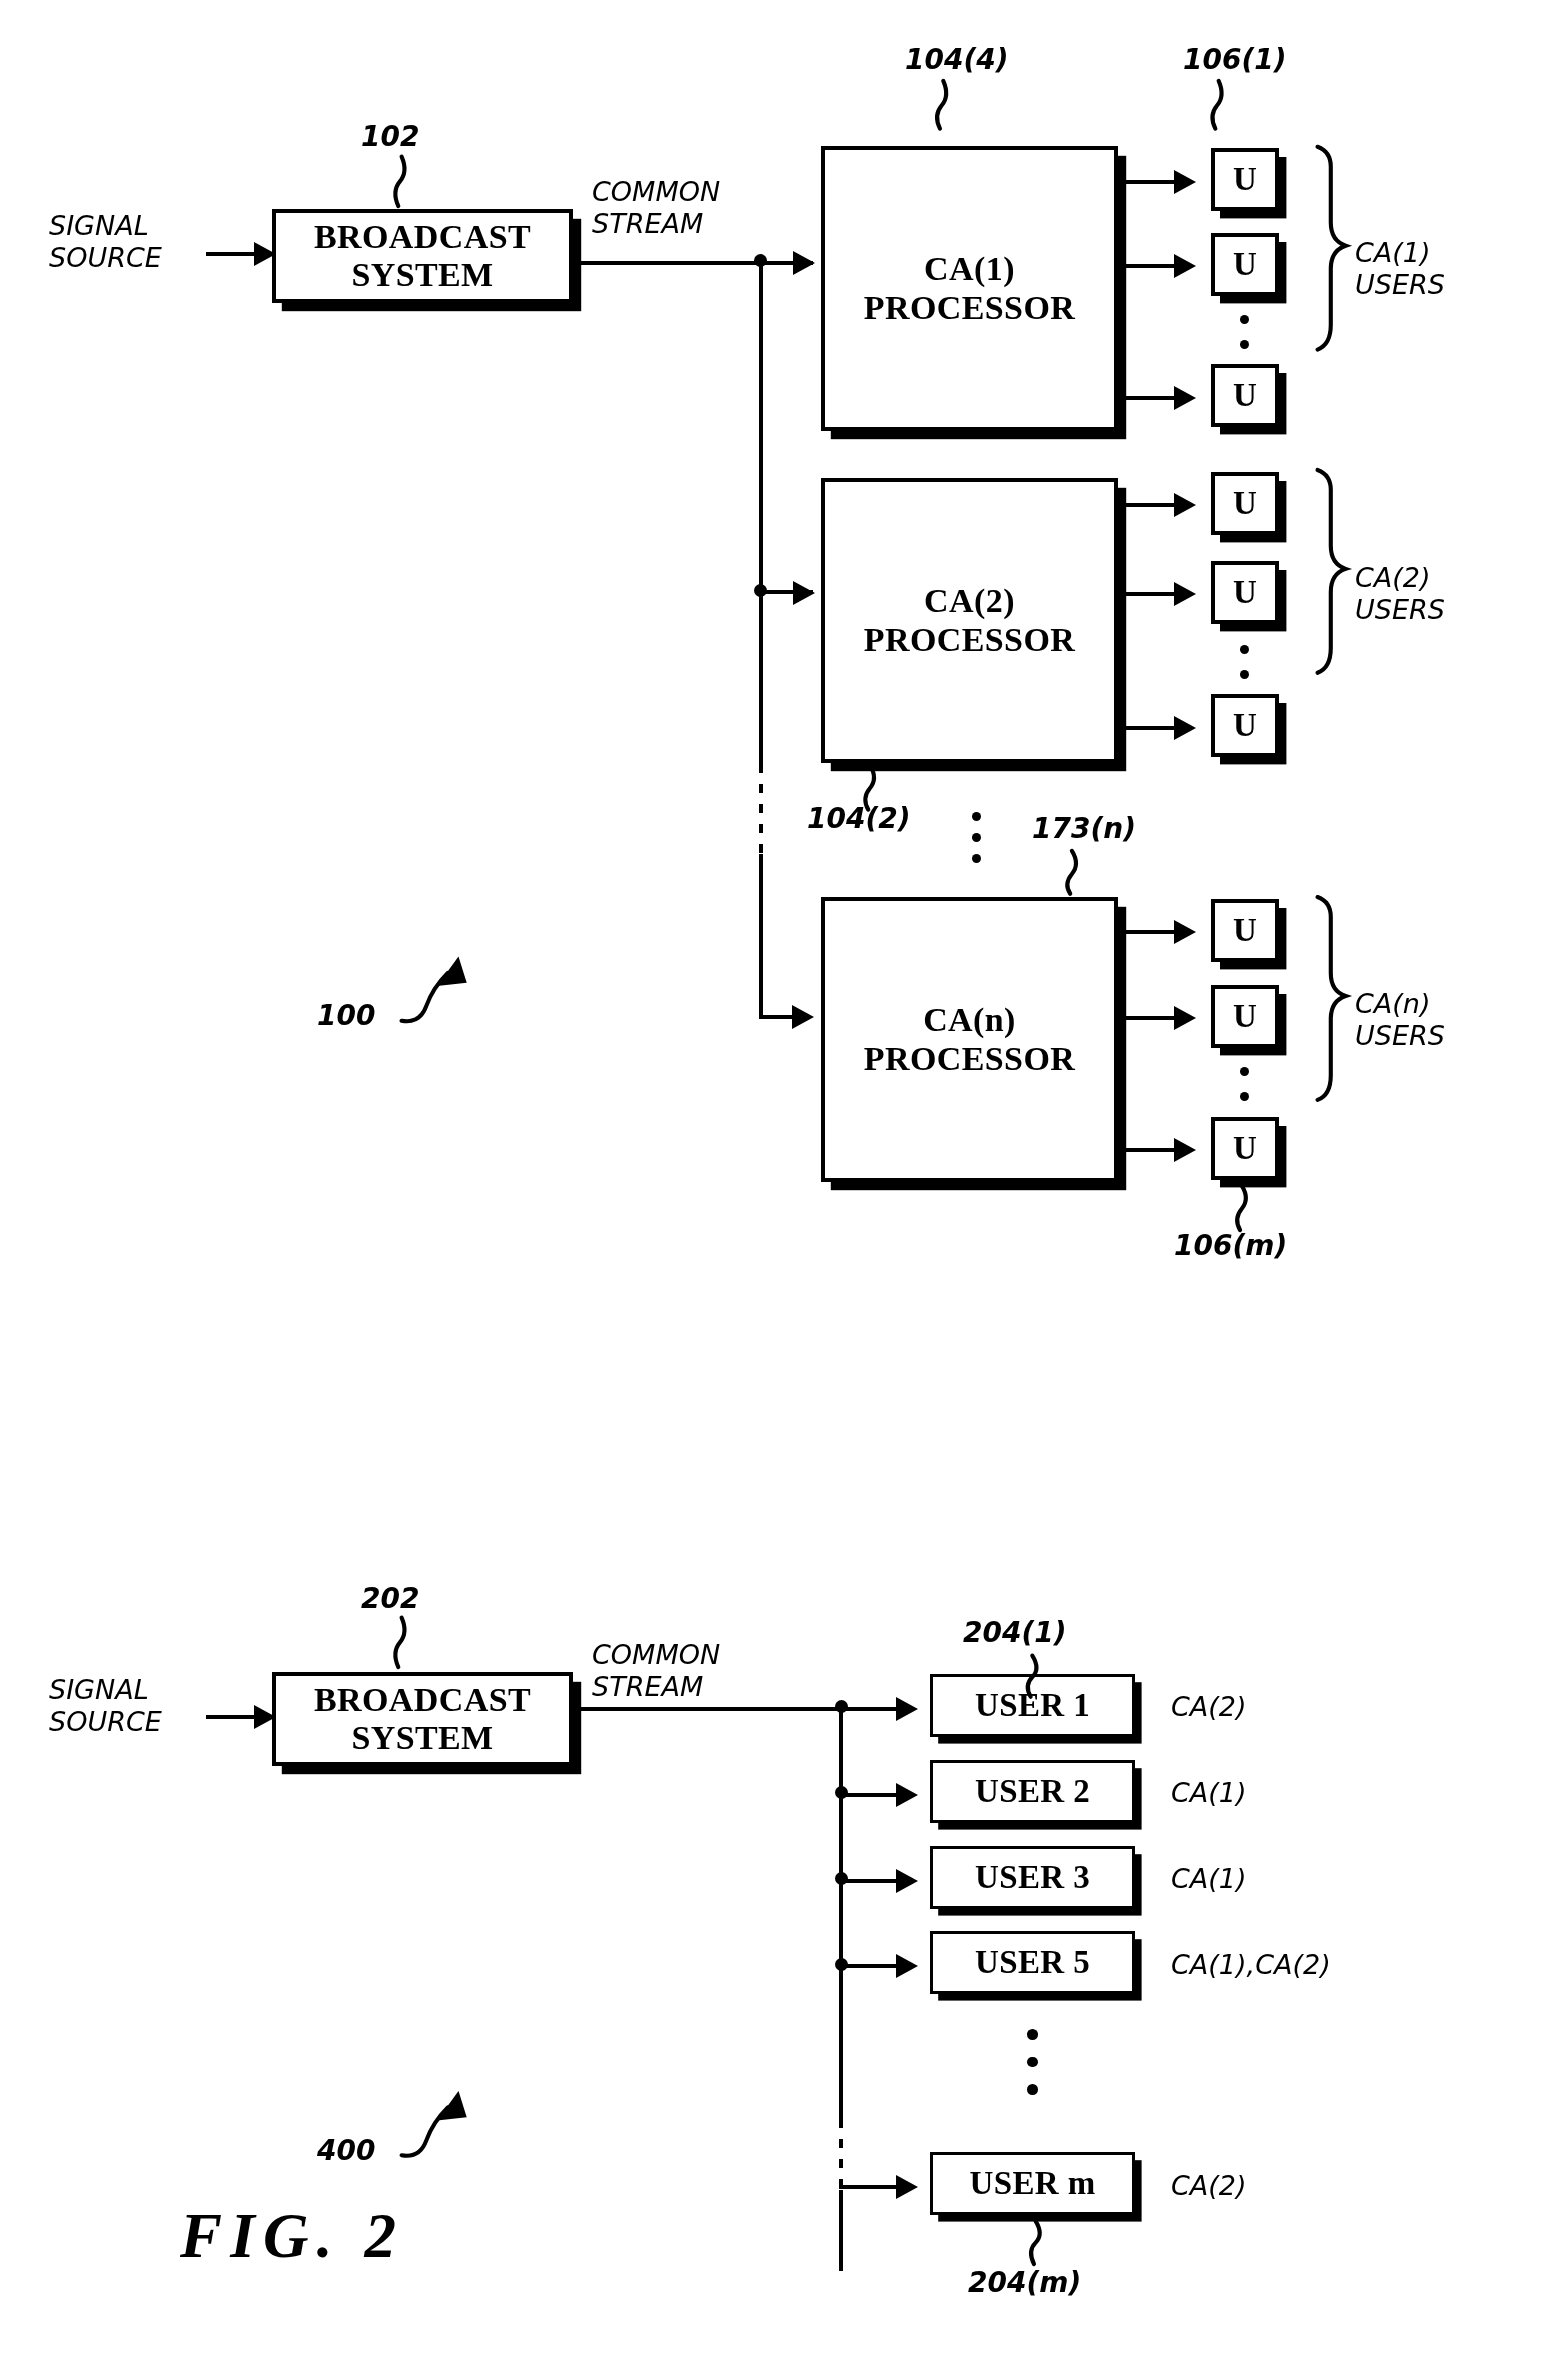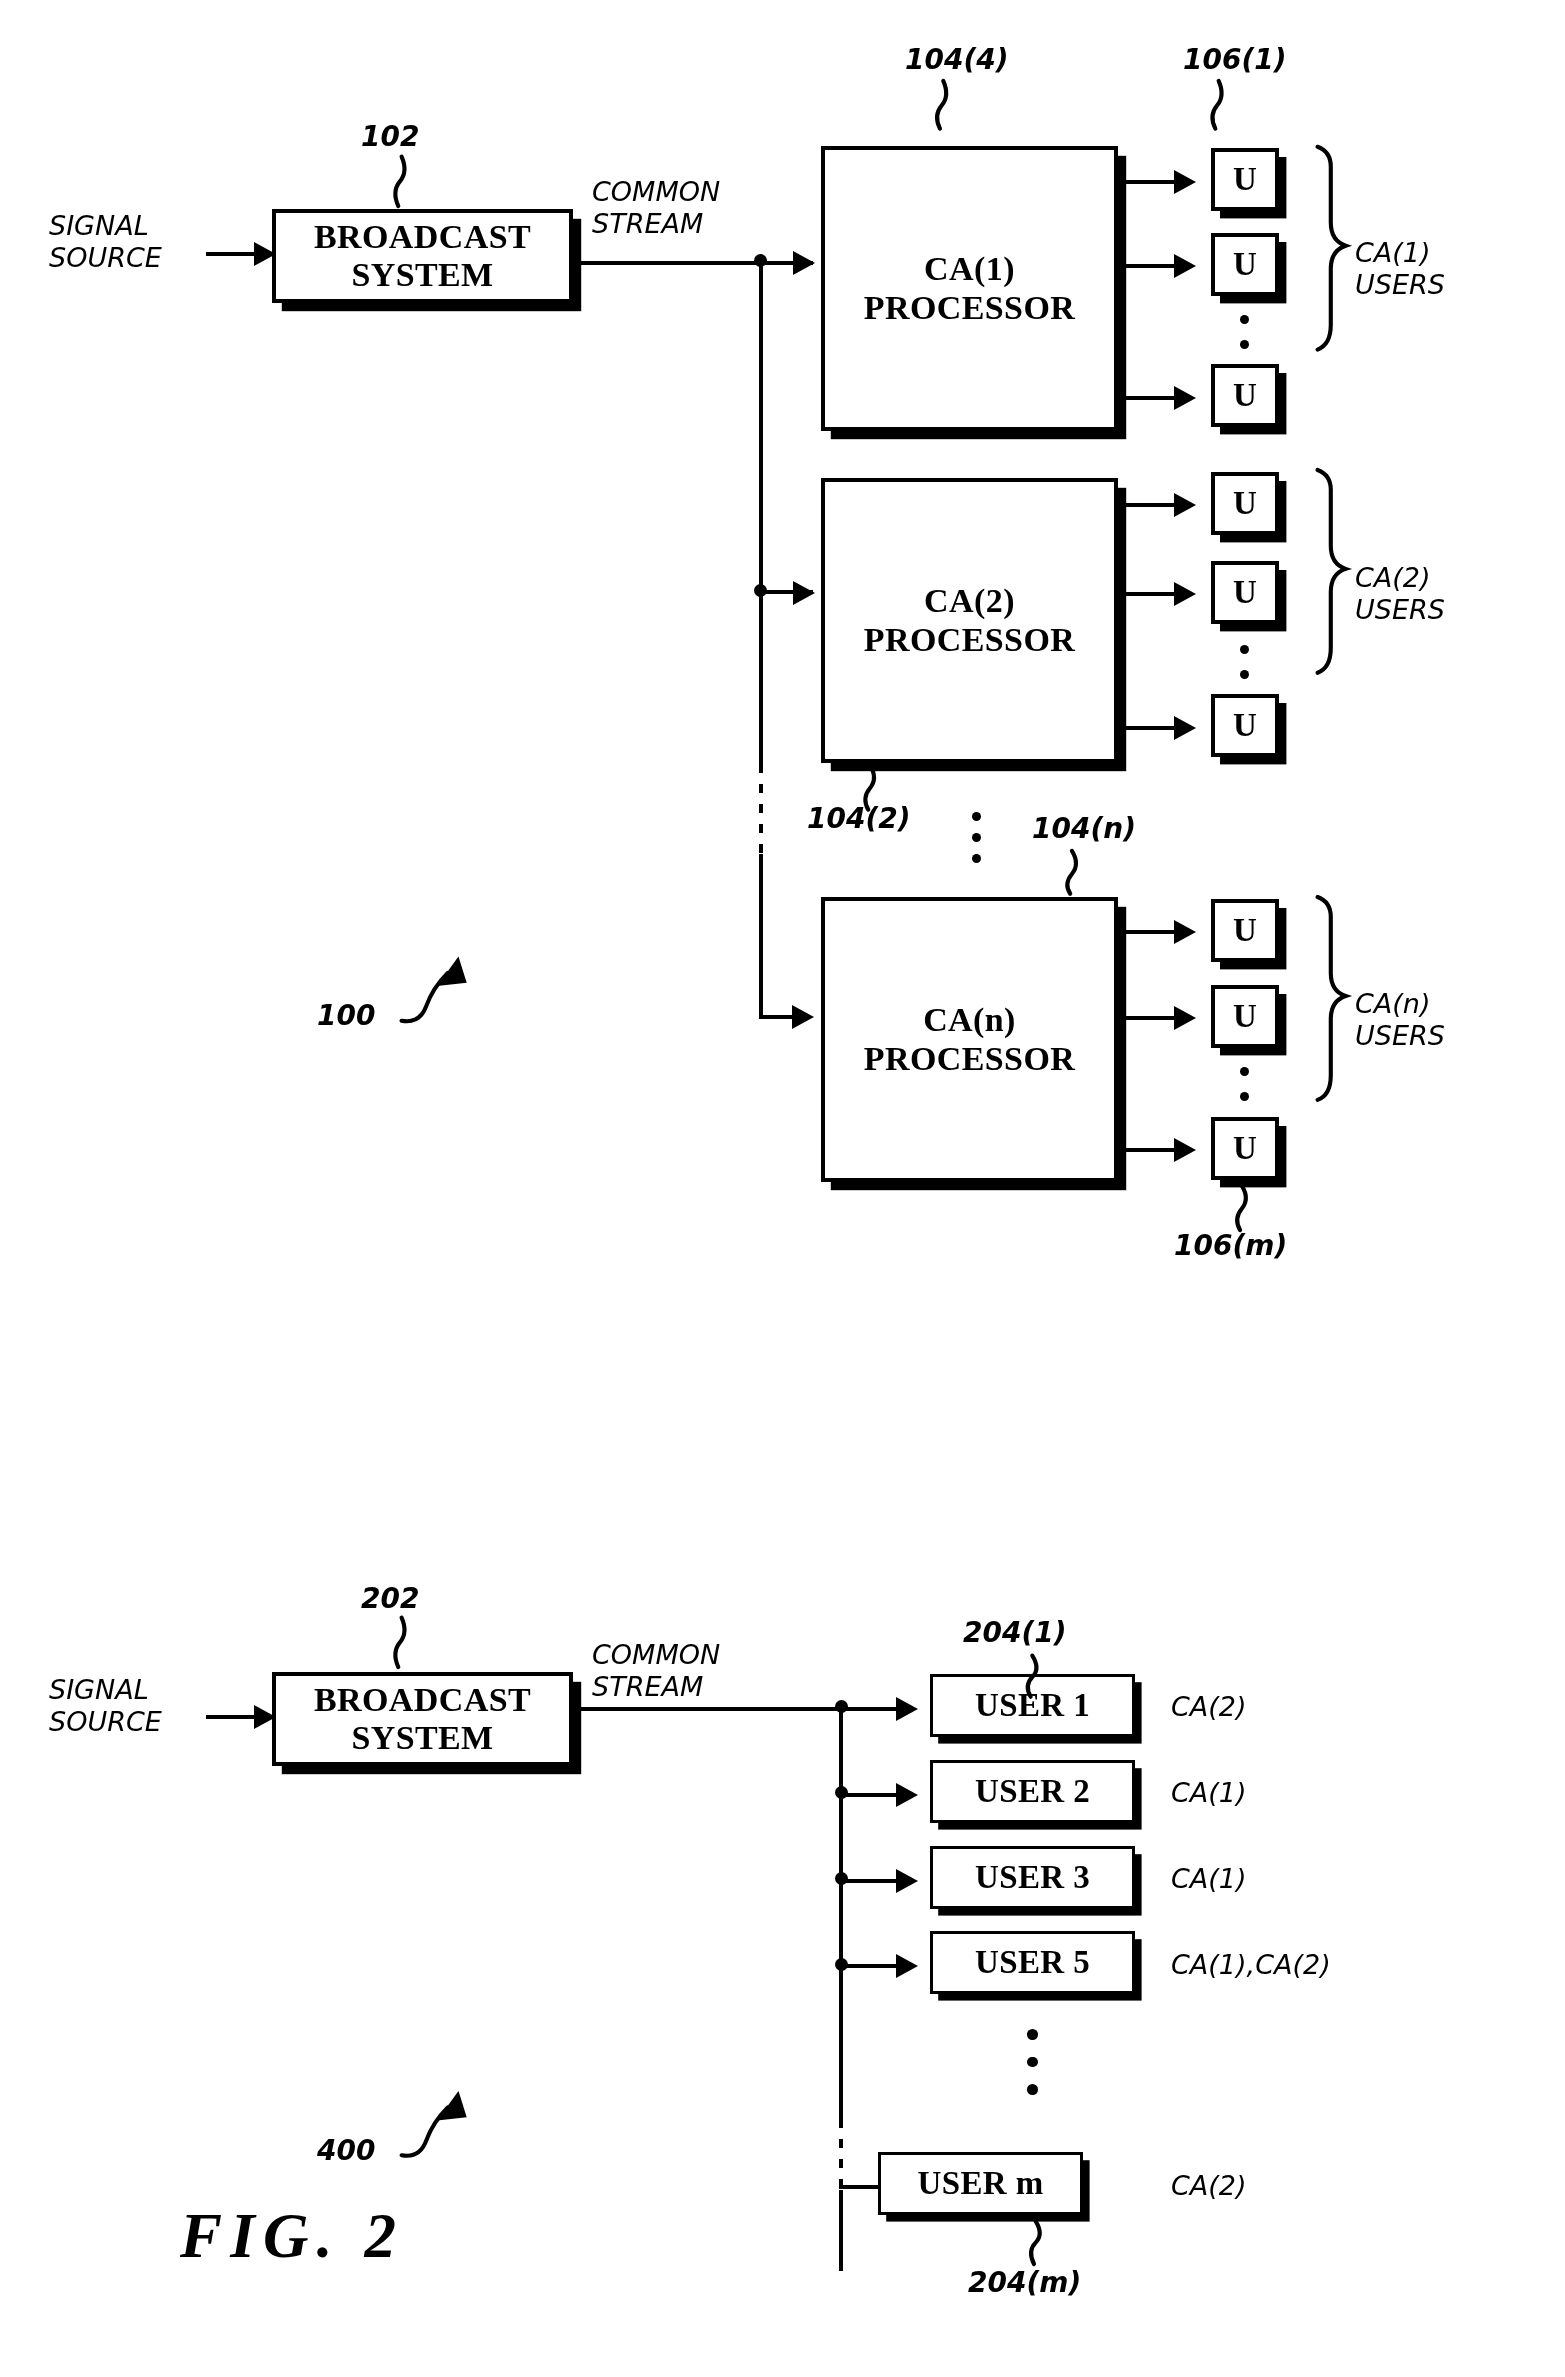--- a/index.html
+++ b/index.html
@@ -190,21 +190,21 @@
     <div>CA(2)</div>
     <div>USERS</div>
   </div>
 
   <div class="ref" style="left:807px;top:802px;">104(2)</div>
   <div class="vdots" style="left:971px;top:812px;width:10.7px;height:51px;">
     <i></i>
       <i></i>
       <i></i>
   </div>
-  <div class="ref" style="left:1032px;top:812px;">104(n)</div>
+  <div class="ref" style="left:1032px;top:812px;">173(n)</div>
 
   <div class="box" style="left:821px;top:897px;width:297px;height:285px;font-size:34px;flex-direction:column;">
     <span>CA(n)</span>
     <span>PROCESSOR</span>
   </div>
   <div class="hline" style="left:1117px;top:930px;width:66px;"></div>
   <div class="arrow" style="left:1174px;top:920px;"></div>
   <div class="hline" style="left:1117px;top:1016px;width:66px;"></div>
   <div class="arrow" style="left:1174px;top:1006px;"></div>
   <div class="hline" style="left:1117px;top:1148px;width:66px;"></div>
@@ -296,21 +296,21 @@
     <span>USER 5</span>
   </div>
   <div class="lbl" style="left:1171px;top:1949px;">CA(1),CA(2)</div>
 
   <div class="vdots big" style="left:1026px;top:2029px;width:12.4px;height:66px;">
     <i></i>
       <i></i>
       <i></i>
   </div>
 
-  <div class="box thin userbox" style="left:878px;top:2152px;width:205px;height:63px;">
+  <div class="box thin userbox" style="left:930px;top:2152px;width:205px;height:63px;">
     <span>USER m</span>
   </div>
   <div class="lbl" style="left:1171px;top:2170px;">CA(2)</div>
 
   <div class="ref" style="left:968px;top:2266px;">204(m)</div>
 
   <div class="ref" style="left:317px;top:2134px;">400</div>
   <div class="figcap" style="left:180px;top:2200px;">FIG. 2</div>
 </div>
 

